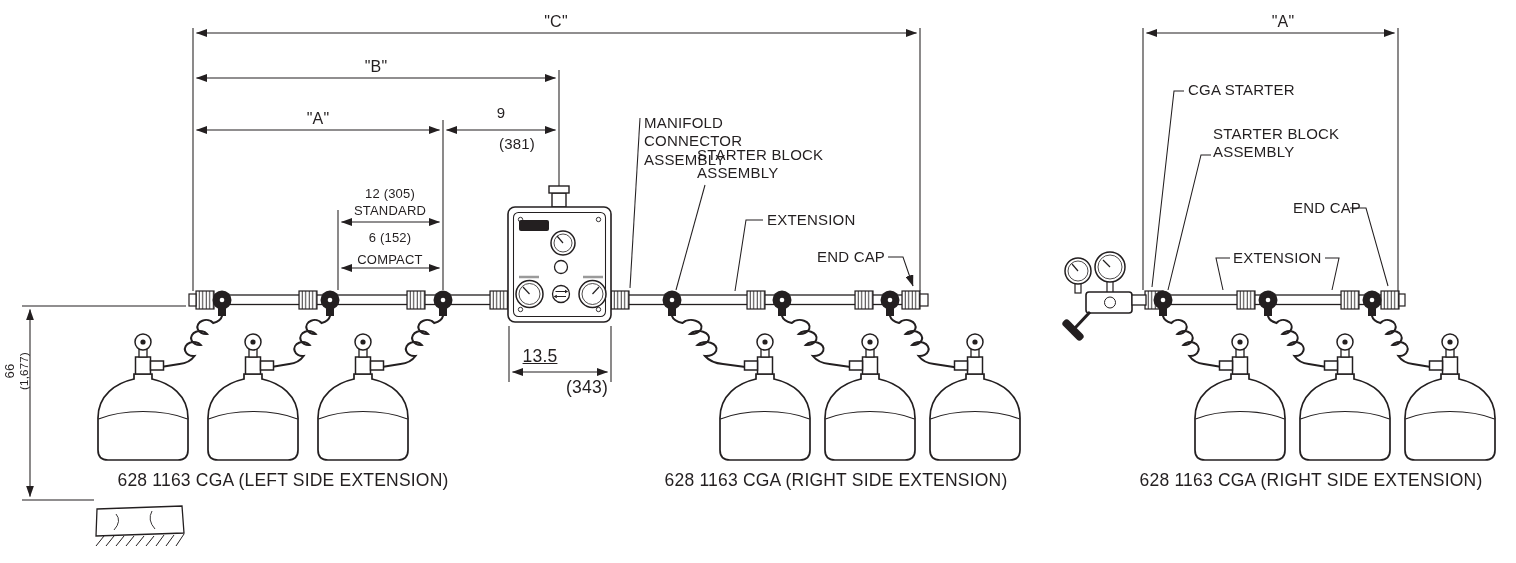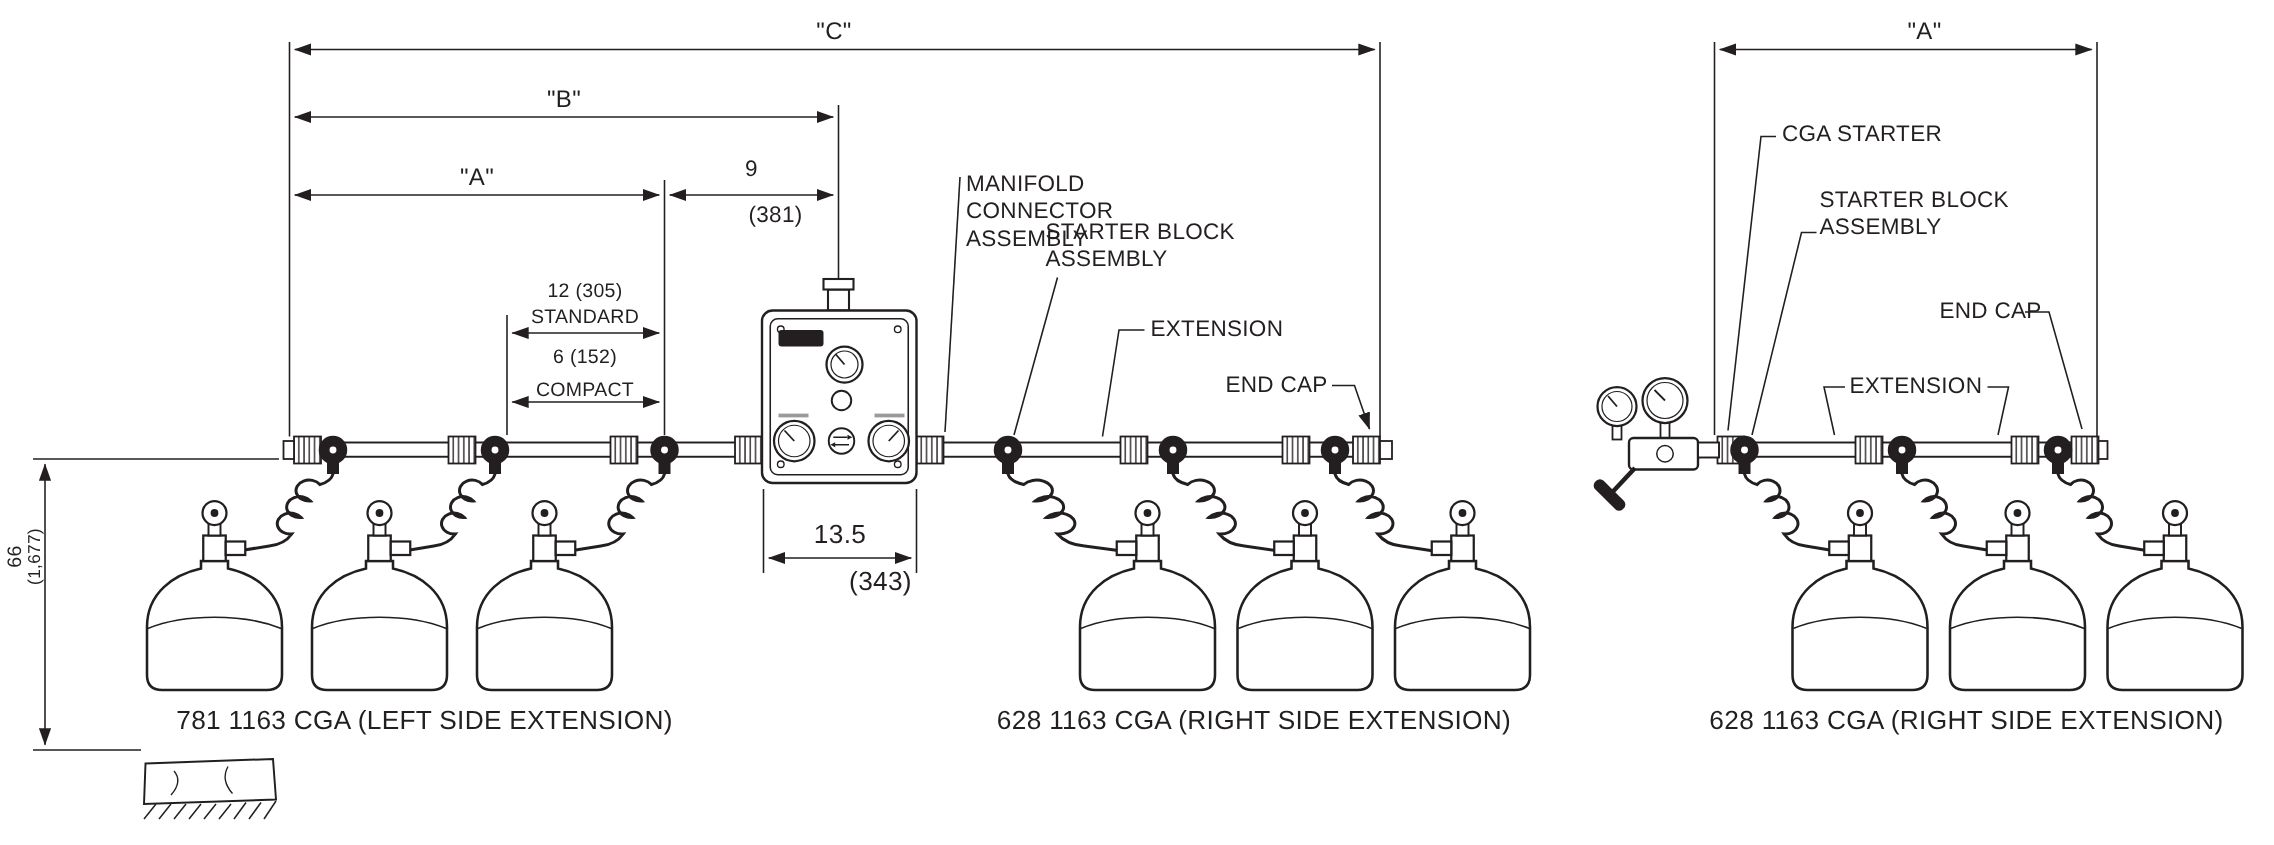--- a/index.html
+++ b/index.html
@@ -216,31 +216,31 @@
   <div class="lbl f16 ctr" style="left:556px; top:12px;">"C"</div>
   <div class="lbl f16 ctr" style="left:376px; top:57px;">"B"</div>
   <div class="lbl f16 ctr" style="left:318px; top:109px;">"A"</div>
   <div class="lbl f16 ctr" style="left:1283px; top:12px;">"A"</div>
   <div class="lbl ctr" style="left:501px; top:104px;">9</div>
   <div class="lbl ctr" style="left:481px; top:135px;margin-left:36px;">(381)</div>
   <div class="lbl f13 ctr" style="left:390px; top:186px;text-align:right;">12 (305)</div>
   <div class="lbl f13 ctr" style="left:390px; top:203px;">STANDARD</div>
   <div class="lbl f13 ctr" style="left:390px; top:230px;">6 (152)</div>
   <div class="lbl f13 ctr" style="left:390px; top:252px;">COMPACT</div>
-  <div class="lbl f17 ctr" style="left:560px; top:346px;">13.5</div>
+  <div class="lbl f17 ctr" style="left:540px; top:346px;text-decoration:underline;">13.5</div>
   <div class="lbl f17 ctr" style="left:560px; top:377px;margin-left:27px;">(343)</div>
   <div class="lbl f13 vrt" style="left:10px; top:371px;">66</div>
   <div class="lbl f11 vrt" style="left:24px; top:371px;">(1,677)</div>
 
   <div class="lbl wrap" style="left:644px; top:79px; width:180px;margin-top:35px;">MANIFOLD CONNECTOR ASSEMBLY</div>
   <div class="lbl wrap" style="left:697px; top:146px; width:130px;">STARTER BLOCK ASSEMBLY</div>
   <div class="lbl" style="left:767px; top:211px;">EXTENSION</div>
   <div class="lbl" style="left:817px; top:248px;">END CAP</div>
   <div class="lbl" style="left:1188px; top:81px;">CGA STARTER</div>
   <div class="lbl wrap" style="left:1213px; top:125px; width:130px;">STARTER BLOCK ASSEMBLY</div>
   <div class="lbl" style="left:1293px; top:199px;">END CAP</div>
   <div class="lbl" style="left:1233px; top:249px;">EXTENSION</div>
 
-  <div class="lbl f17 ctr" style="left:283px; top:470px;">781 1163 CGA (LEFT SIDE EXTENSION)</div>
+  <div class="lbl f17 ctr" style="left:283px; top:470px;">628 1163 CGA (LEFT SIDE EXTENSION)</div>
   <div class="lbl f17 ctr" style="left:836px; top:470px;">628 1163 CGA (RIGHT SIDE EXTENSION)</div>
   <div class="lbl f17 ctr" style="left:1311px; top:470px;">628 1163 CGA (RIGHT SIDE EXTENSION)</div>
 
 </div>
 
 </body></html>

